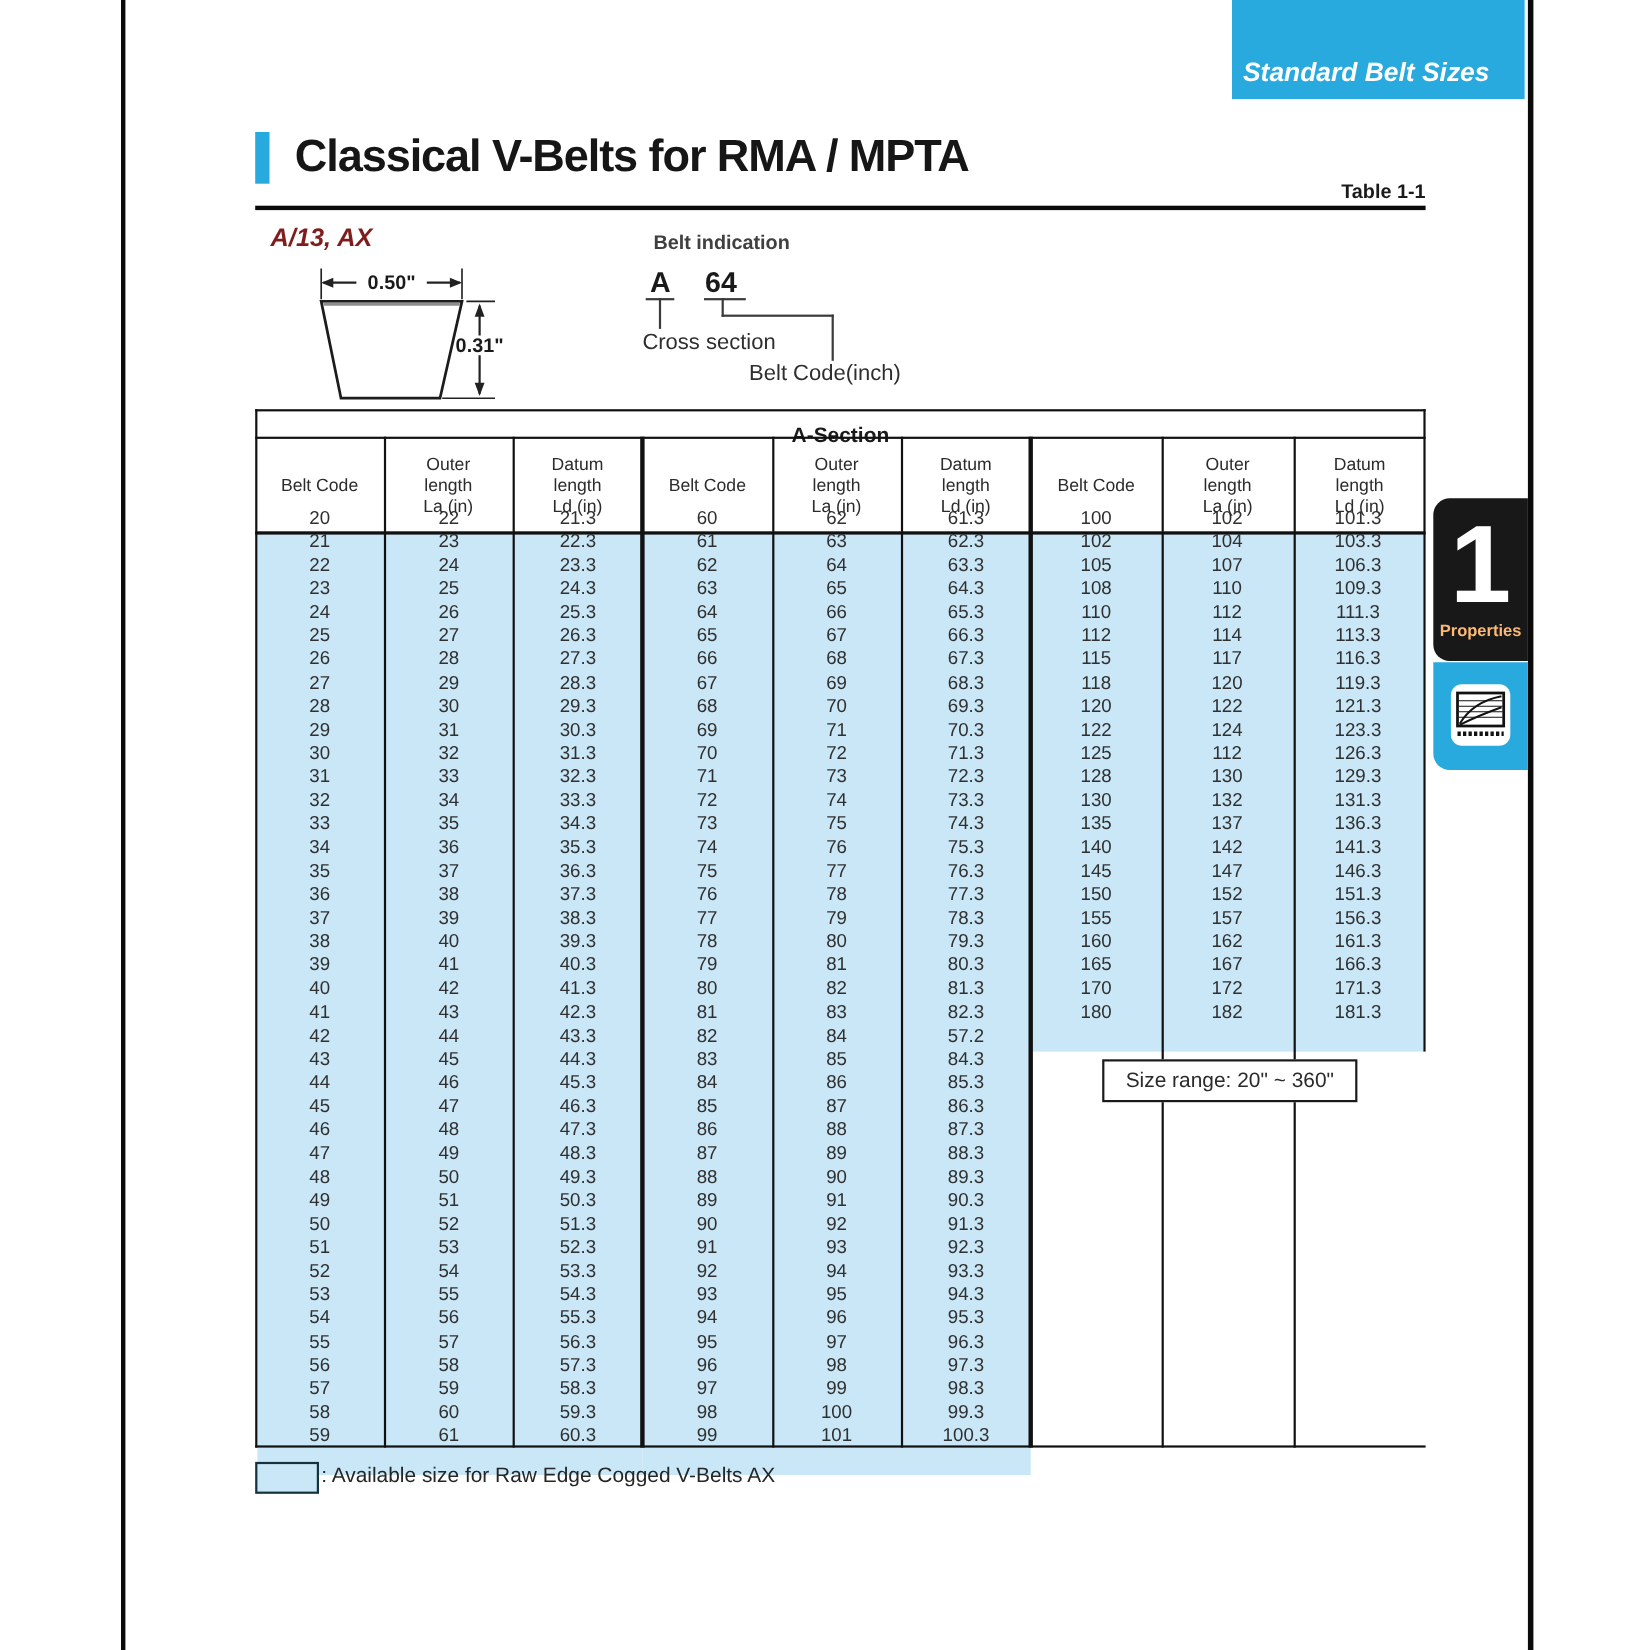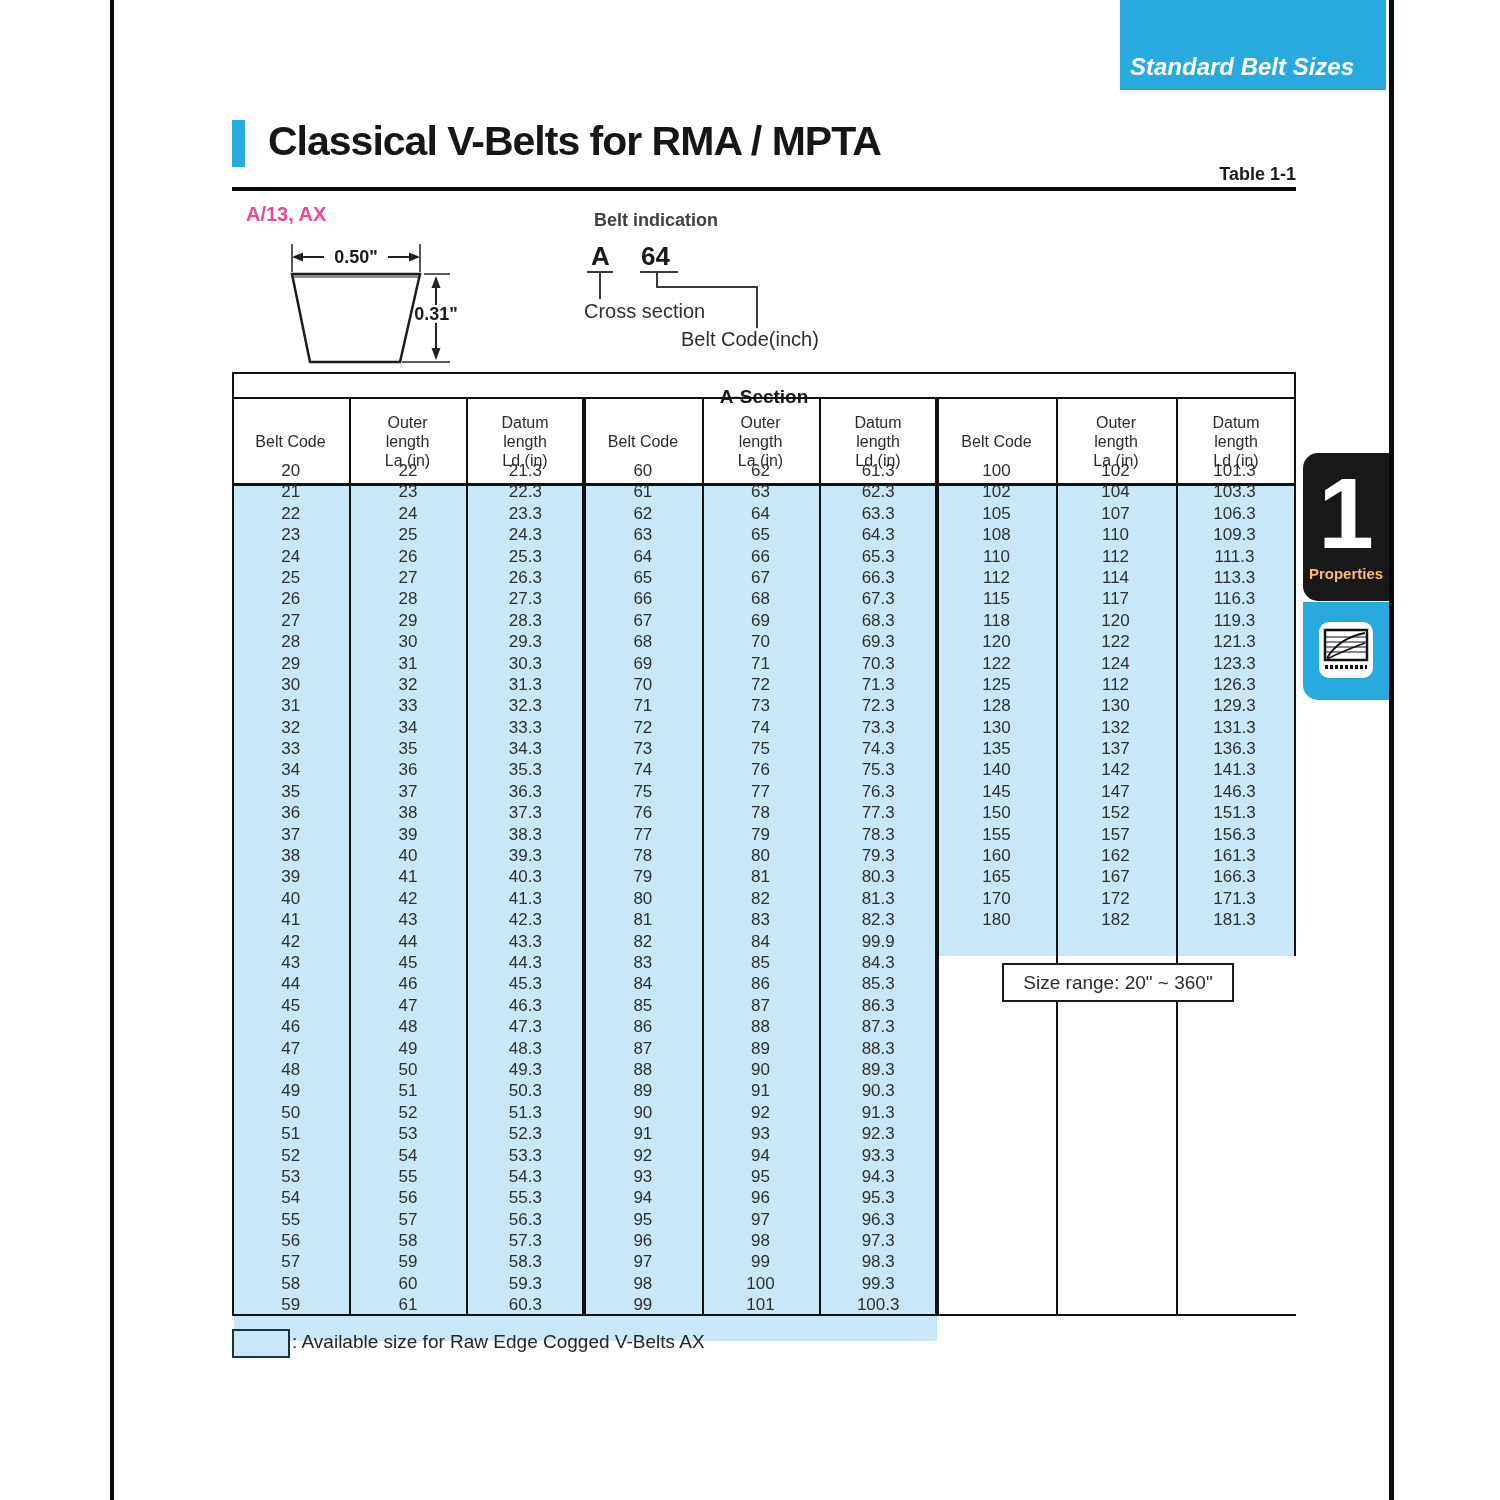--- a/index.html
+++ b/index.html
@@ -13,21 +13,21 @@
   #corner-tab{left:1120px;top:0;width:266px;height:90px;display:flex;align-items:flex-end;}
   #corner-tab .txt{color:#fff;font-weight:bold;font-size:24px;padding:0 0 9px 10px;letter-spacing:0px;}
 
   
   #accent-bar{left:232px;top:120px;width:13px;height:47px;}
   #page-title{left:268px;top:118px;font-size:41px;font-weight:bold;color:#161616;letter-spacing:-1px;}
   #table-ref{left:1196px;top:164px;width:100px;text-align:right;font-size:18px;font-weight:bold;color:#1a1a1a;}
   #title-rule{left:232px;top:187px;width:1064px;height:4px;}
 
   
-  #section-label{left:246px;top:203px;font-size:20px;font-weight:bold;color:#ec4899;}
+  #section-label{left:246px;top:203px;font-size:23px;font-weight:bold;color:#7f1d1d;font-style:italic;}
   #bi-heading{left:594px;top:210px;font-size:18px;font-weight:bold;color:#404040;}
   #bi-cross-val{left:591px;top:241px;font-size:26px;font-weight:bold;color:#1a1a1a;}
   #bi-code-val{left:641px;top:241px;font-size:26px;font-weight:bold;color:#1a1a1a;}
   .bi-line{position:absolute;background:#3a3a3a;}
   #bi-cross-label{left:584px;top:300px;font-size:20px;}
   #bi-code-label{left:681px;top:328px;font-size:20px;}
 
   
   #tbl{left:232px;top:372px;width:1064px;height:944px;}
   #a-section{left:0;top:12px;width:1064px;height:25px;text-align:center;font-size:19px;
@@ -468,21 +468,21 @@
           <div class="cell">81.3</div>
         </div>
         <div class="row">
           <div class="cell">81</div>
           <div class="cell">83</div>
           <div class="cell">82.3</div>
         </div>
         <div class="row">
           <div class="cell">82</div>
           <div class="cell">84</div>
-          <div class="cell">99.9</div>
+          <div class="cell">57.2</div>
         </div>
         <div class="row">
           <div class="cell">83</div>
           <div class="cell">85</div>
           <div class="cell">84.3</div>
         </div>
         <div class="row">
           <div class="cell">84</div>
           <div class="cell">86</div>
           <div class="cell">85.3</div>

